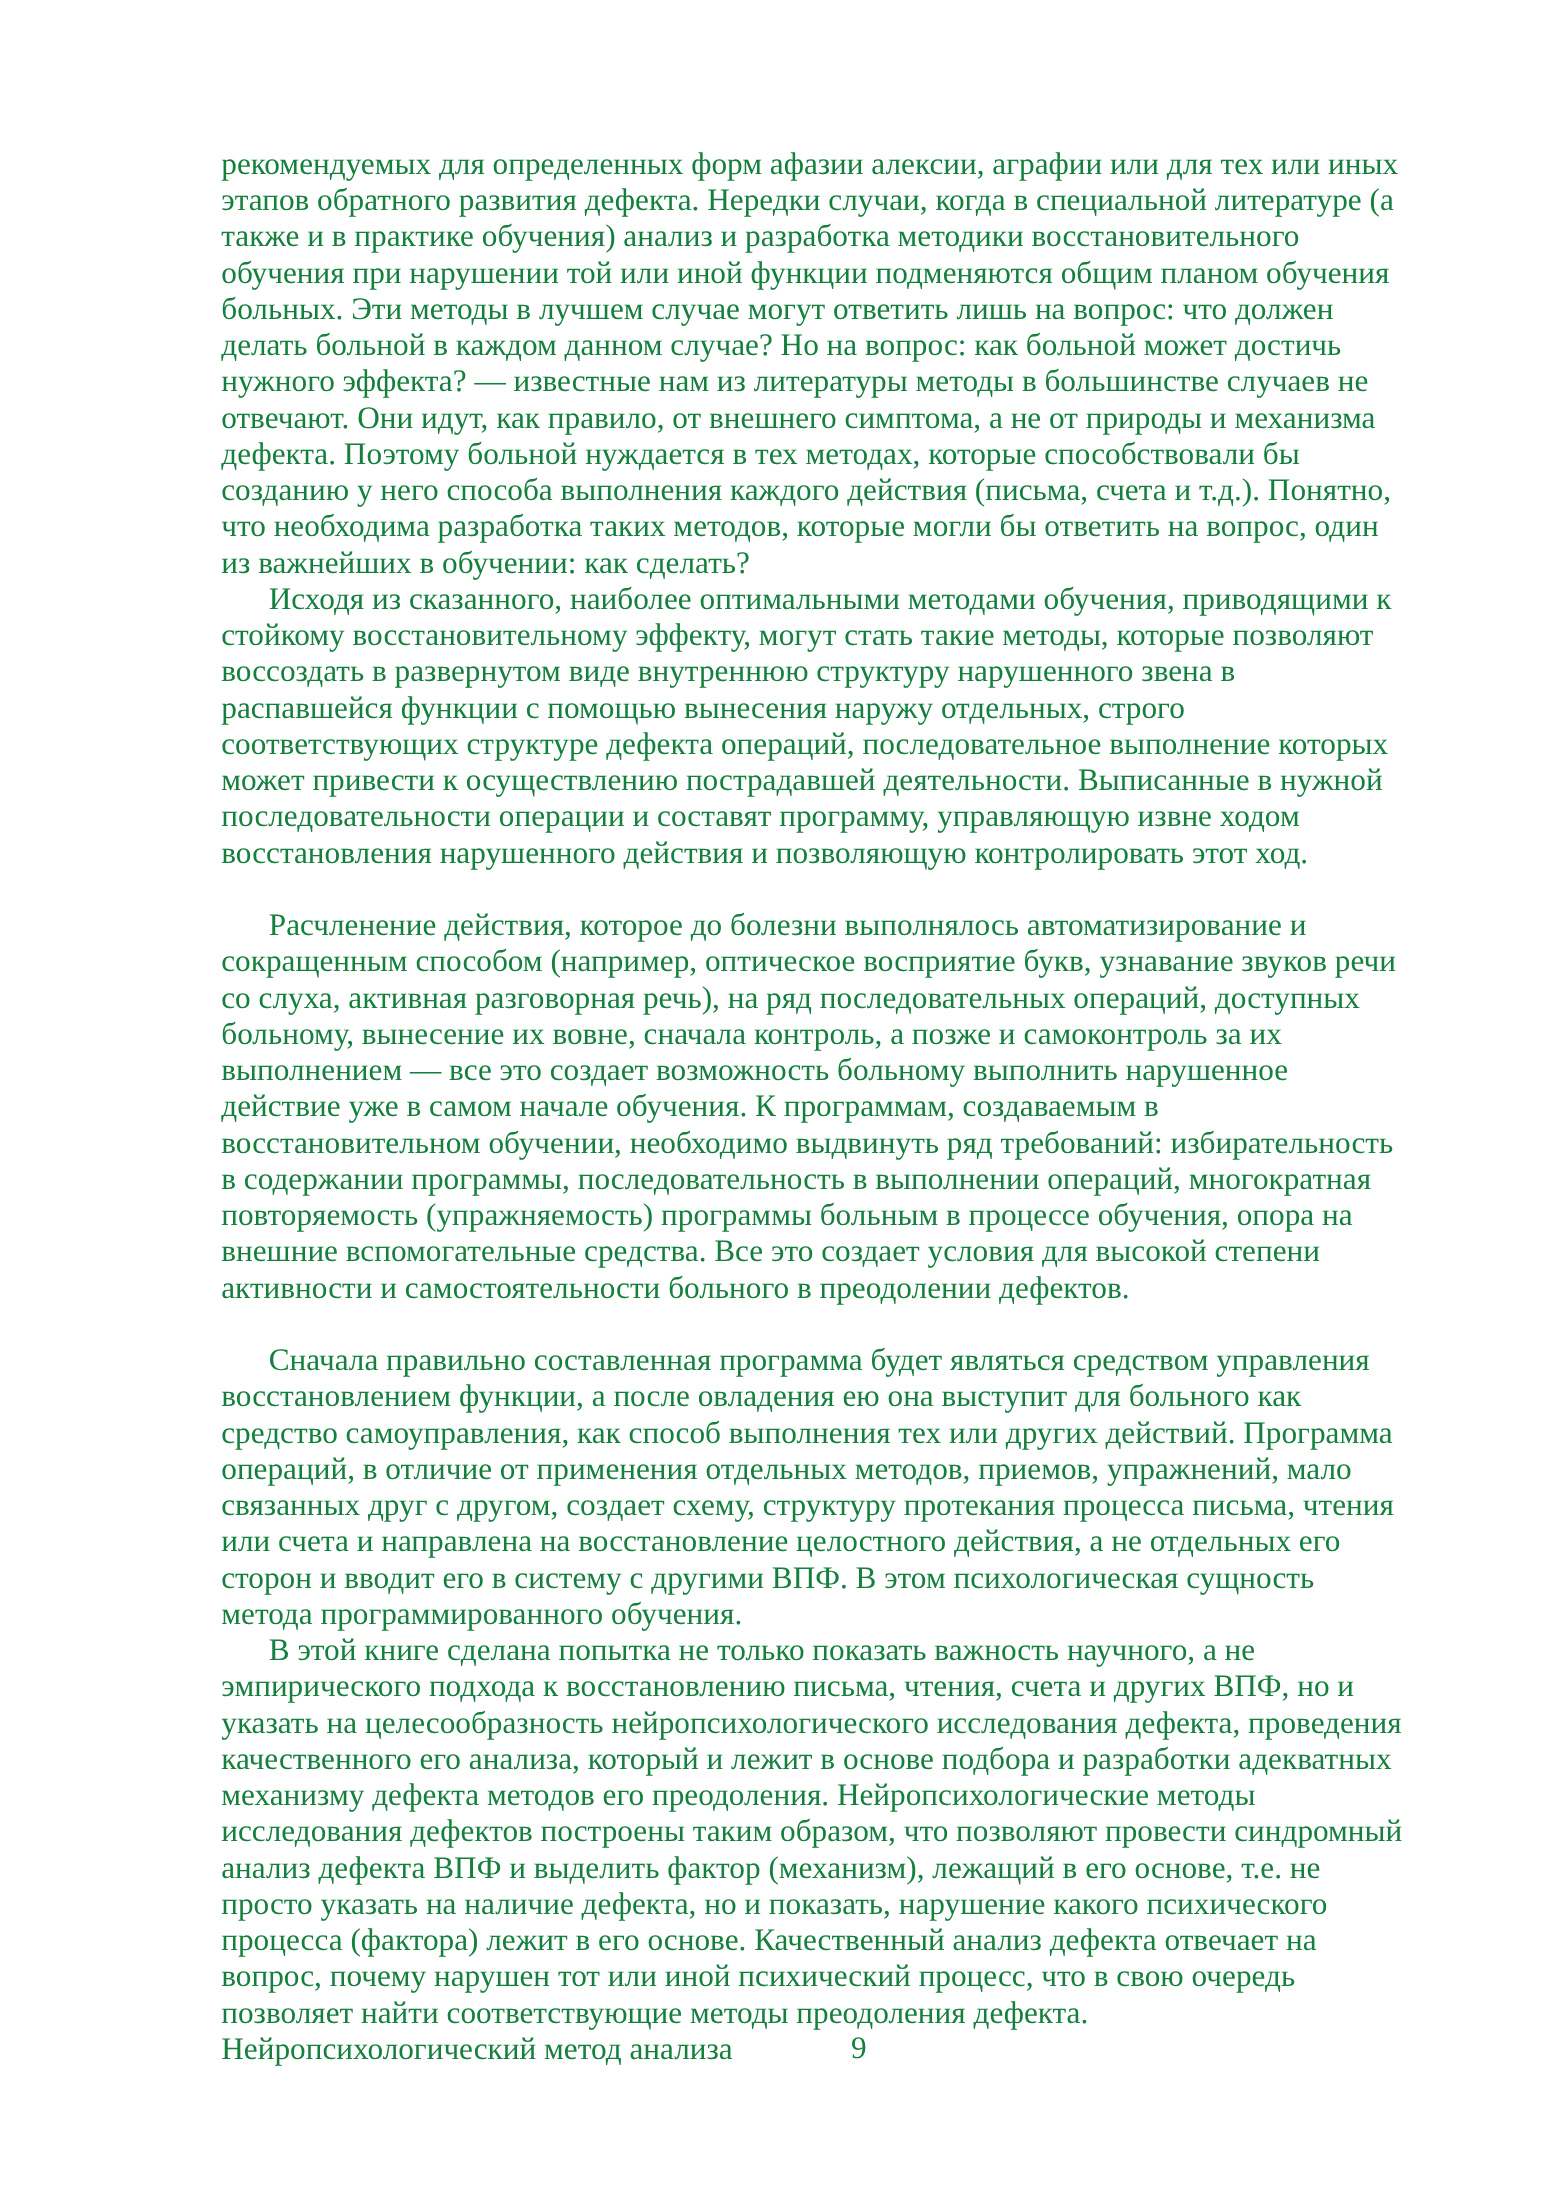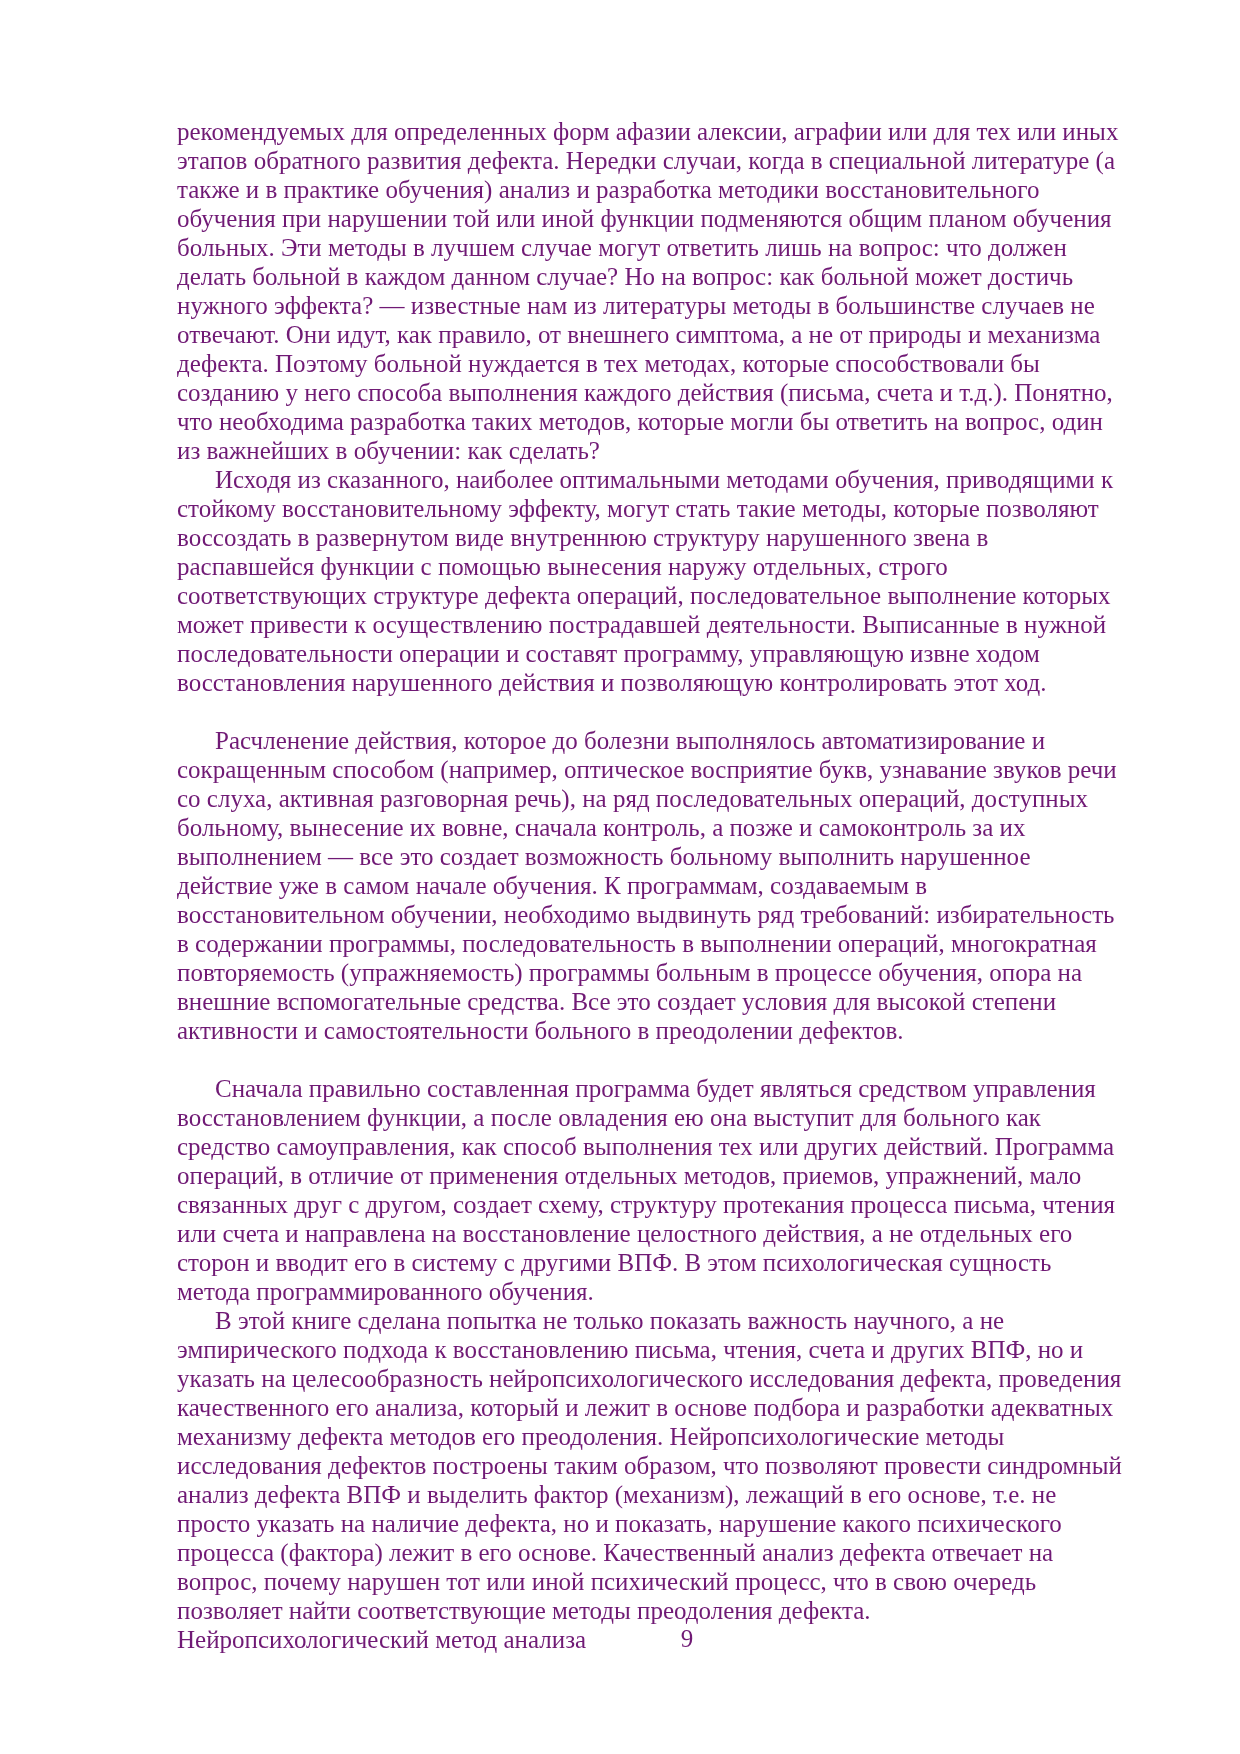--- a/index.html
+++ b/index.html
@@ -7,21 +7,21 @@
     padding: 0;
     background: #ffffff;
   }
   .page {
     position: relative;
     width: 1240px;
     height: 1754px;
     background: #ffffff;
     overflow: hidden;
     font-family: "Liberation Serif", "DejaVu Serif", serif;
-    color: #701a75;
+    color: #15803d;
   }
   .textblock {
     position: absolute;
     left: 177px;
     top: 117px;
     width: 948px;
     font-size: 25px;
     line-height: 29px;
     text-align: left;
     letter-spacing: 0;

